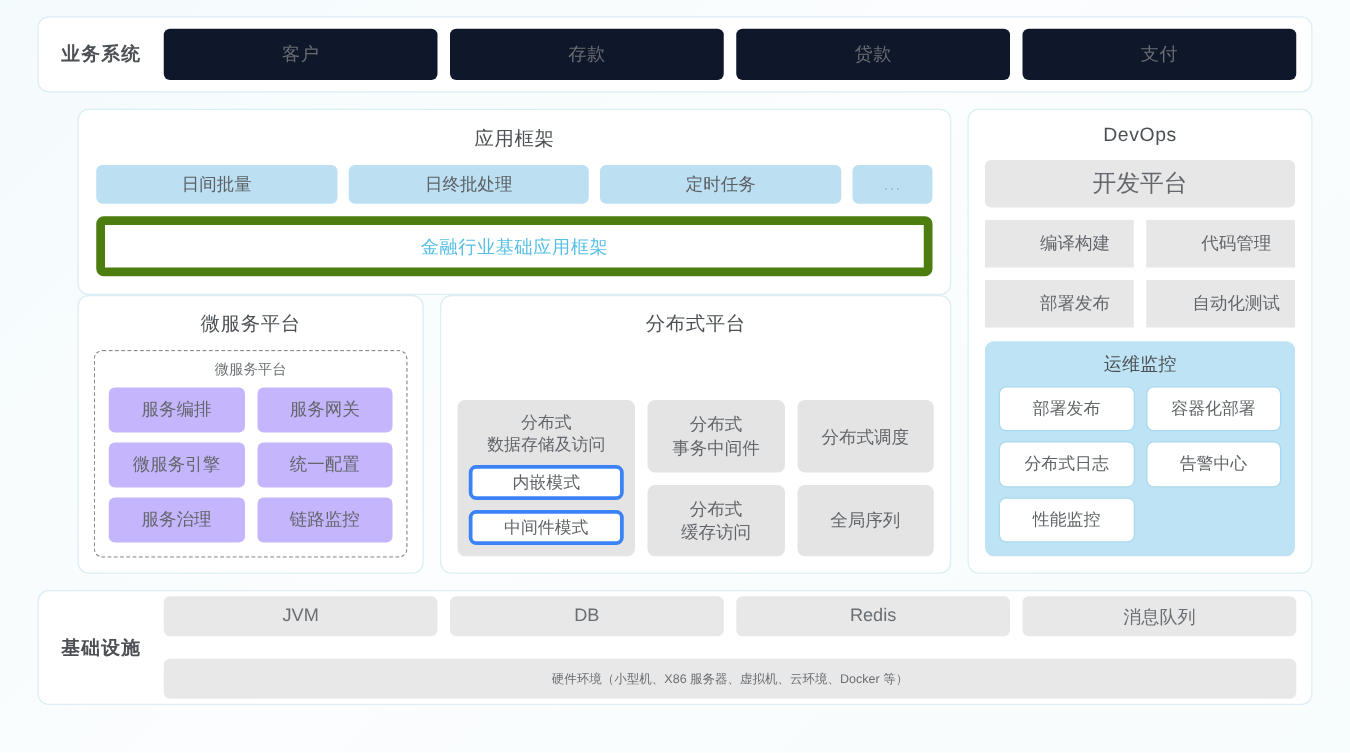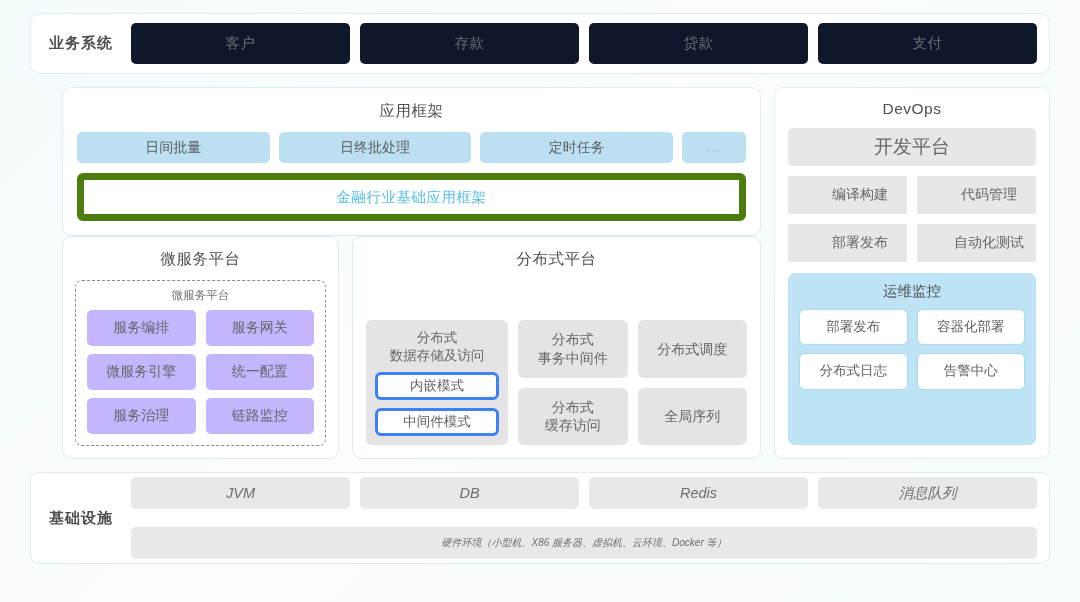--- a/index.html
+++ b/index.html
@@ -318,21 +318,20 @@
     align-items: center;
     flex: 0 0 auto;
     height: 92px;
     padding: 0 12px 0 0;
   }
   .infra-cols {
     flex: 1 1 auto;
     display: flex;
     flex-direction: column;
     gap: 18px;
-    font-style: italic;
   }
   .infra-top {
     display: flex;
     gap: 10px;
   }
   .infra-cell {
     flex: 1 1 0;
     background: #e8e8e8;
     border-radius: 5px;
     height: 32px;
@@ -450,20 +449,21 @@
           <div class="devops-cell">部署发布</div>
           <div class="devops-cell">自动化测试</div>
         </div>
         <div class="ops-box">
           <div class="ops-title">运维监控</div>
           <div class="ops-grid">
             <div class="ops-cell">部署发布</div>
             <div class="ops-cell">容器化部署</div>
             <div class="ops-cell">分布式日志</div>
             <div class="ops-cell">告警中心</div>
+            <div class="ops-cell">性能监控</div>
           </div>
         </div>
       </div>
     </div>
 
   </div>
 
   <div class="panel infra-row">
     <div class="row-label">基础设施</div>
     <div class="infra-cols">

